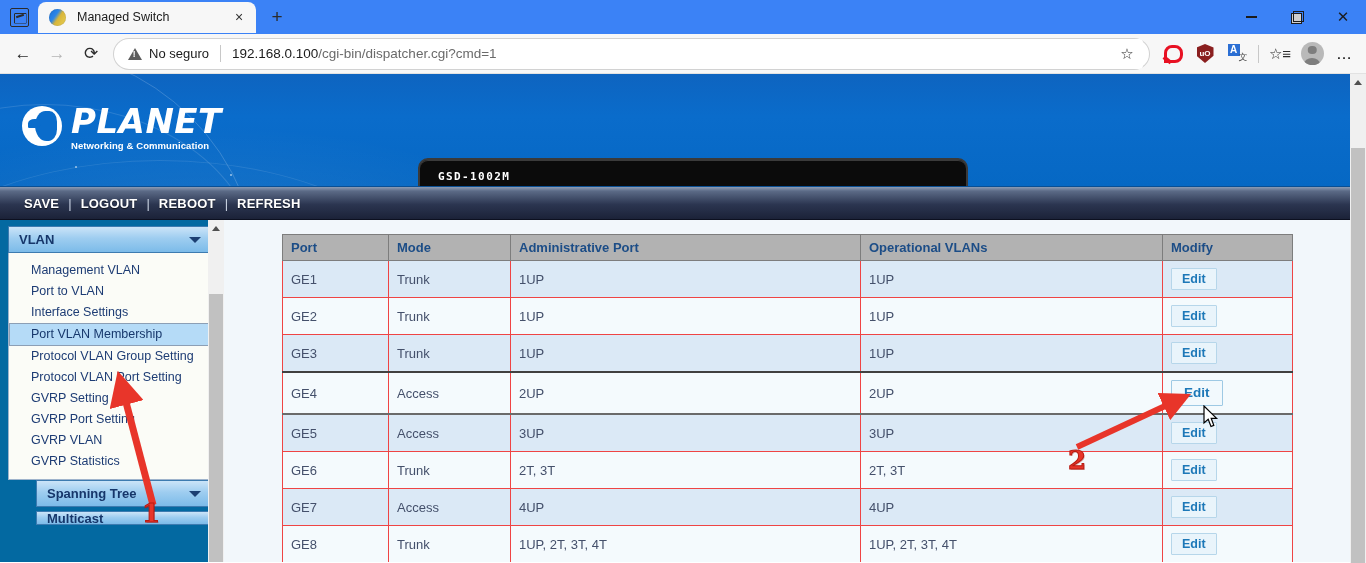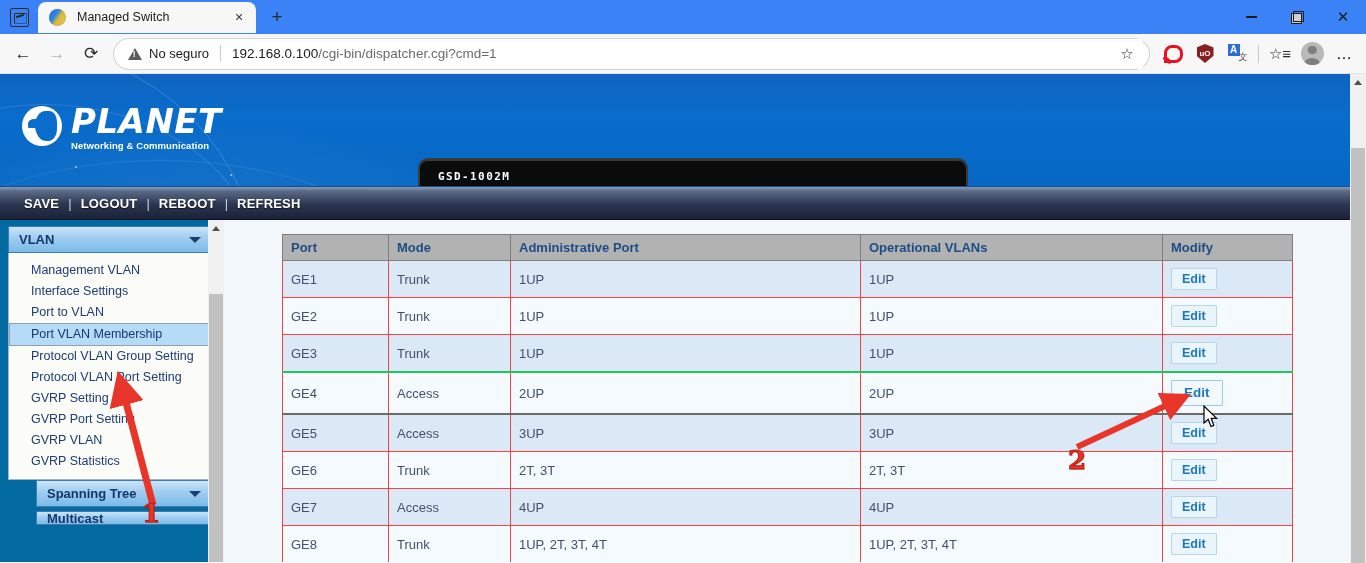--- a/index.html
+++ b/index.html
@@ -390,21 +390,21 @@
   }
   table.vlan td {
     border: 1px solid #ef4444;
     padding: 7px 8px;
     height: 34px;
     color: #44506b;
     font-size: 13px;
   }
   tr.odd td { background: #dbe9f6; }
   tr.even td { background: #f4fafd; }
-  tr.hovered td { border-top: 2px solid #22c55e; border-bottom: 2px solid #6a6a6a; margin-top: 15px; }
+  tr.hovered td { border-top: 2px solid #404040; border-bottom: 2px solid #6a6a6a; margin-top: 15px; }
   td.modify { padding: 4px 8px; }
   .edit-btn {
     display: inline-block;
     background: #e9f4fb;
     border: 1px solid #b6d6ea;
     border-radius: 1px;
     color: #1d78b8;
     font-size: 12.5px; font-weight: bold;
     padding: 3px 10px;
     line-height: 14px;
@@ -554,22 +554,22 @@
     <div class="body-split">
 
       <div class="navframe">
         <div class="nav-inner">
           <div class="nav-group-head">
             <span class="label">VLAN</span>
             <span class="chev"></span>
           </div>
           <div class="nav-list">
               <div class="nav-item">Management VLAN</div>
+              <div class="nav-item">Port to VLAN</div>
               <div class="nav-item">Interface Settings</div>
-              <div class="nav-item">Port to VLAN</div>
               <div class="nav-item selected">Port VLAN Membership</div>
               <div class="nav-item">Protocol VLAN Group Setting</div>
               <div class="nav-item">Protocol VLAN Port Setting</div>
               <div class="nav-item">GVRP Setting</div>
               <div class="nav-item">GVRP Port Setting</div>
               <div class="nav-item">GVRP VLAN</div>
               <div class="nav-item">GVRP Statistics</div>
             </div>
           <div class="nav-group-head collapsed">
             <span class="label">Spanning Tree</span>

